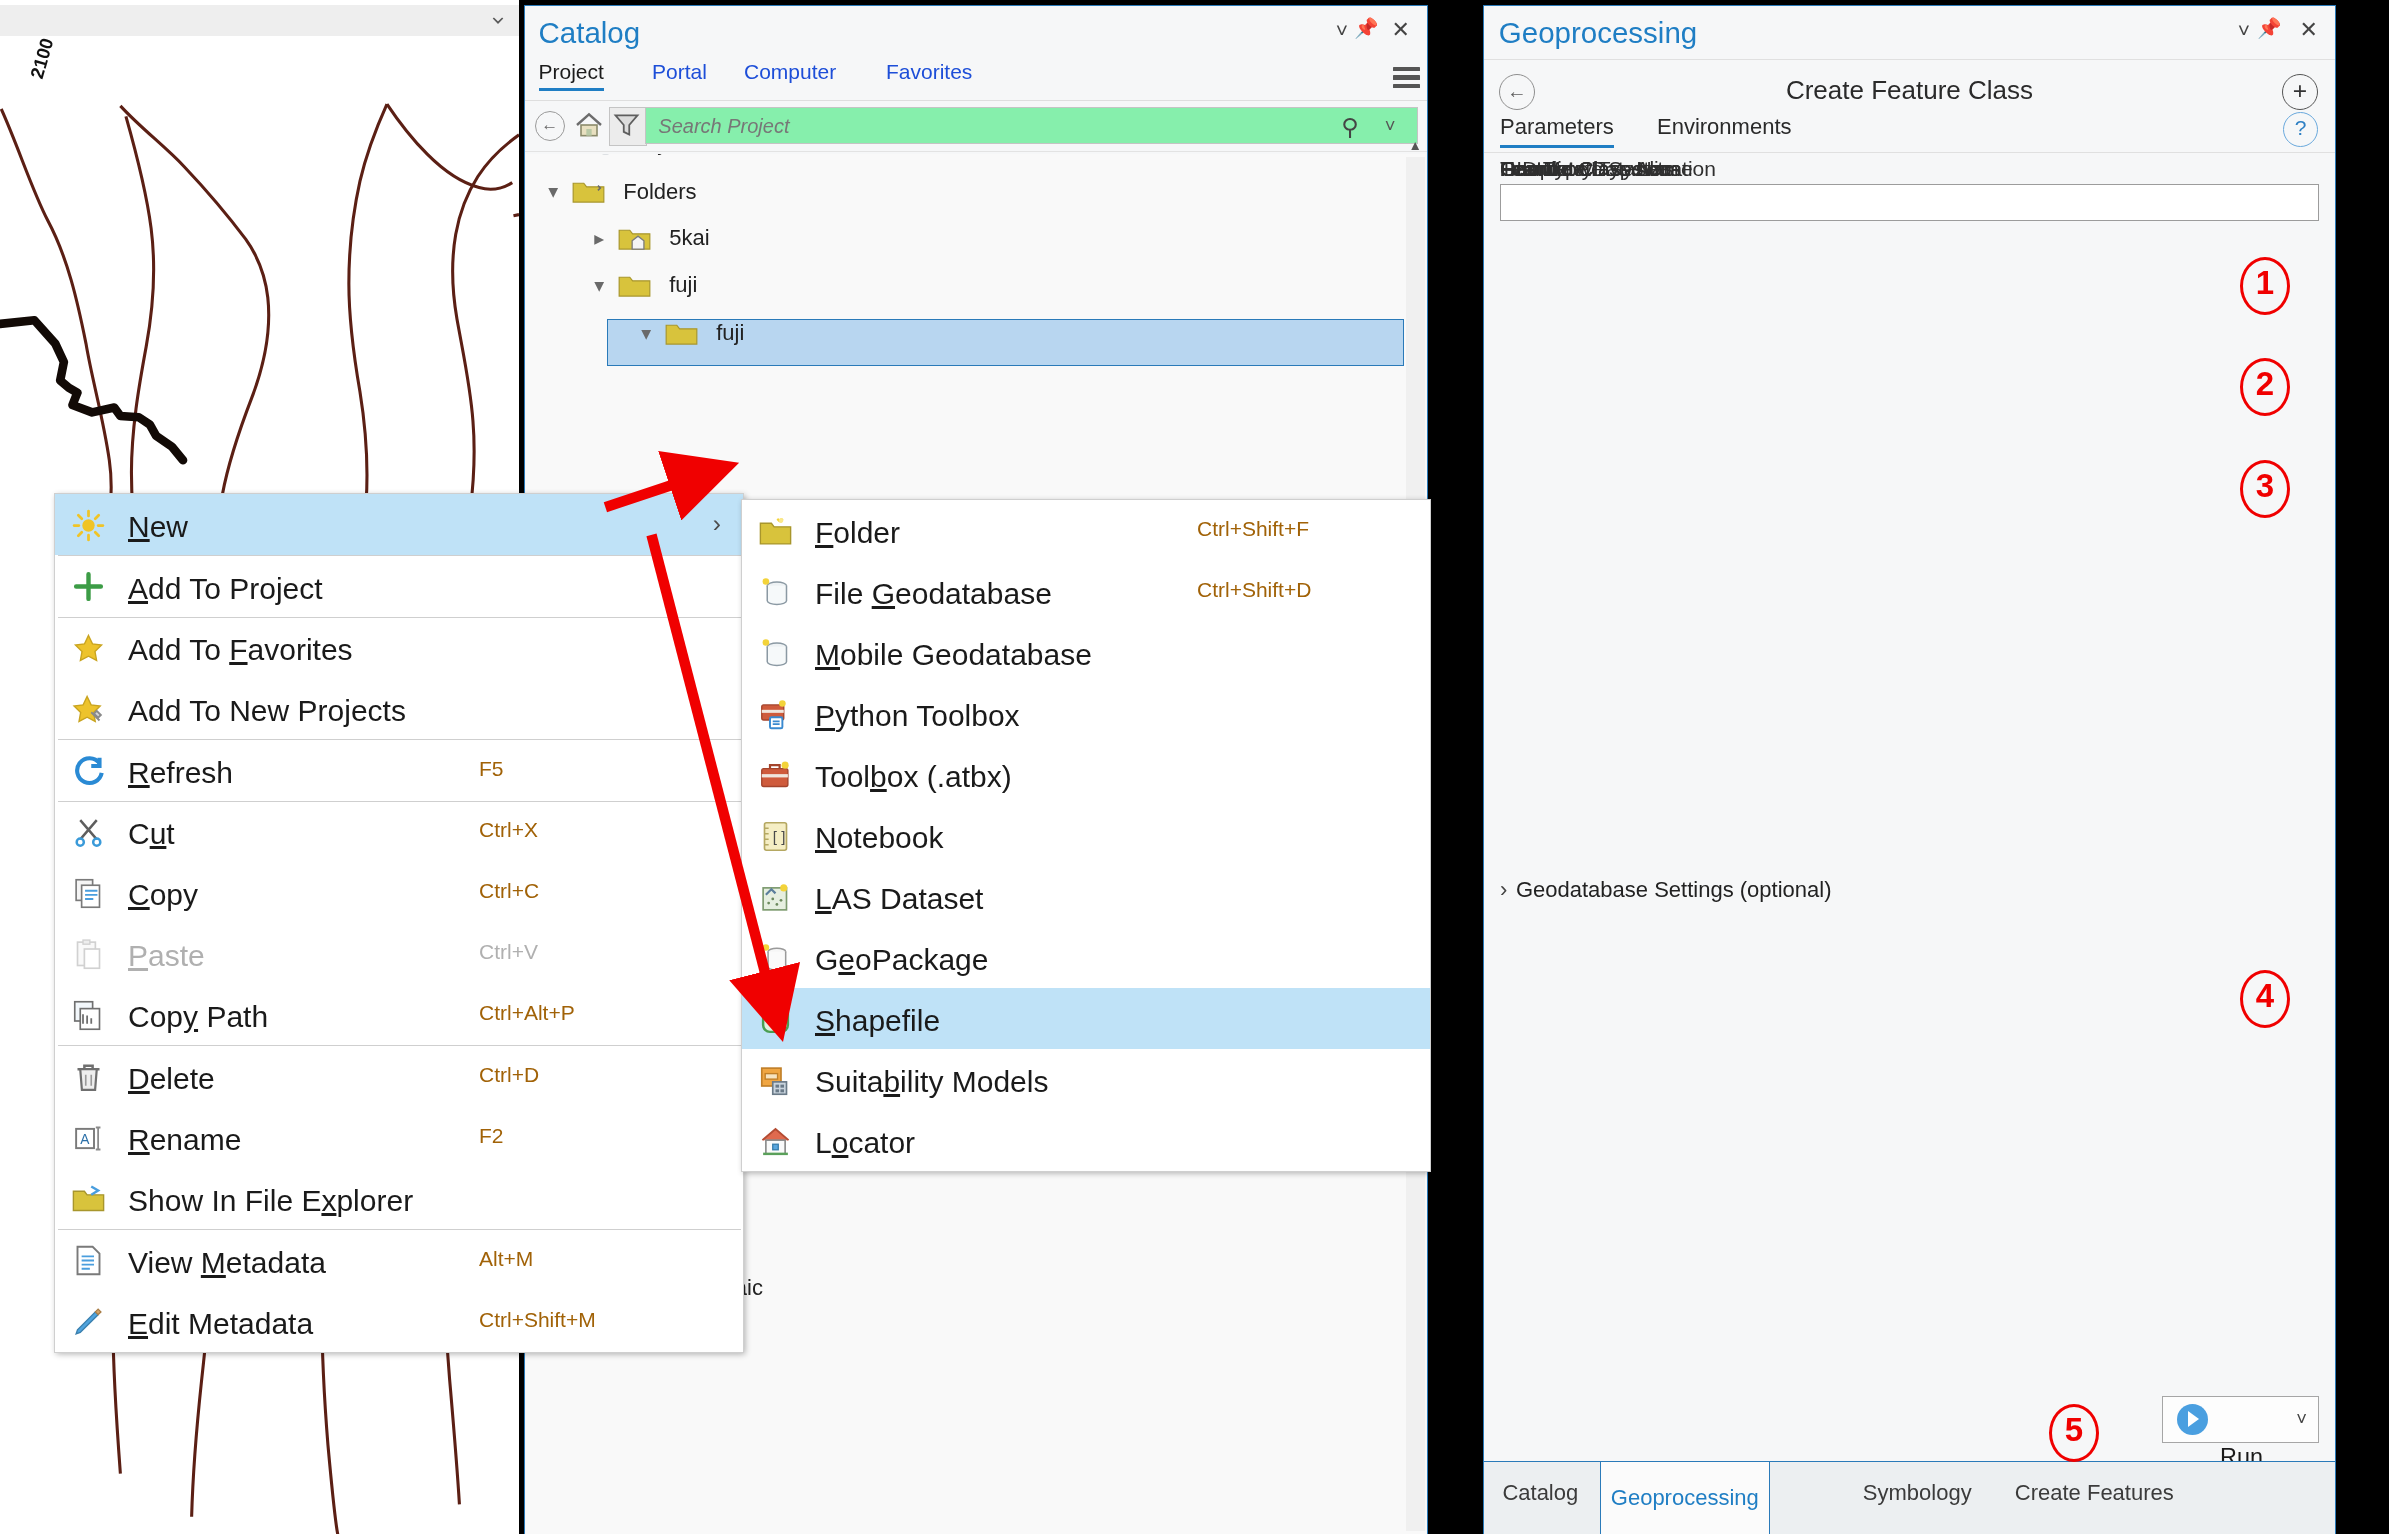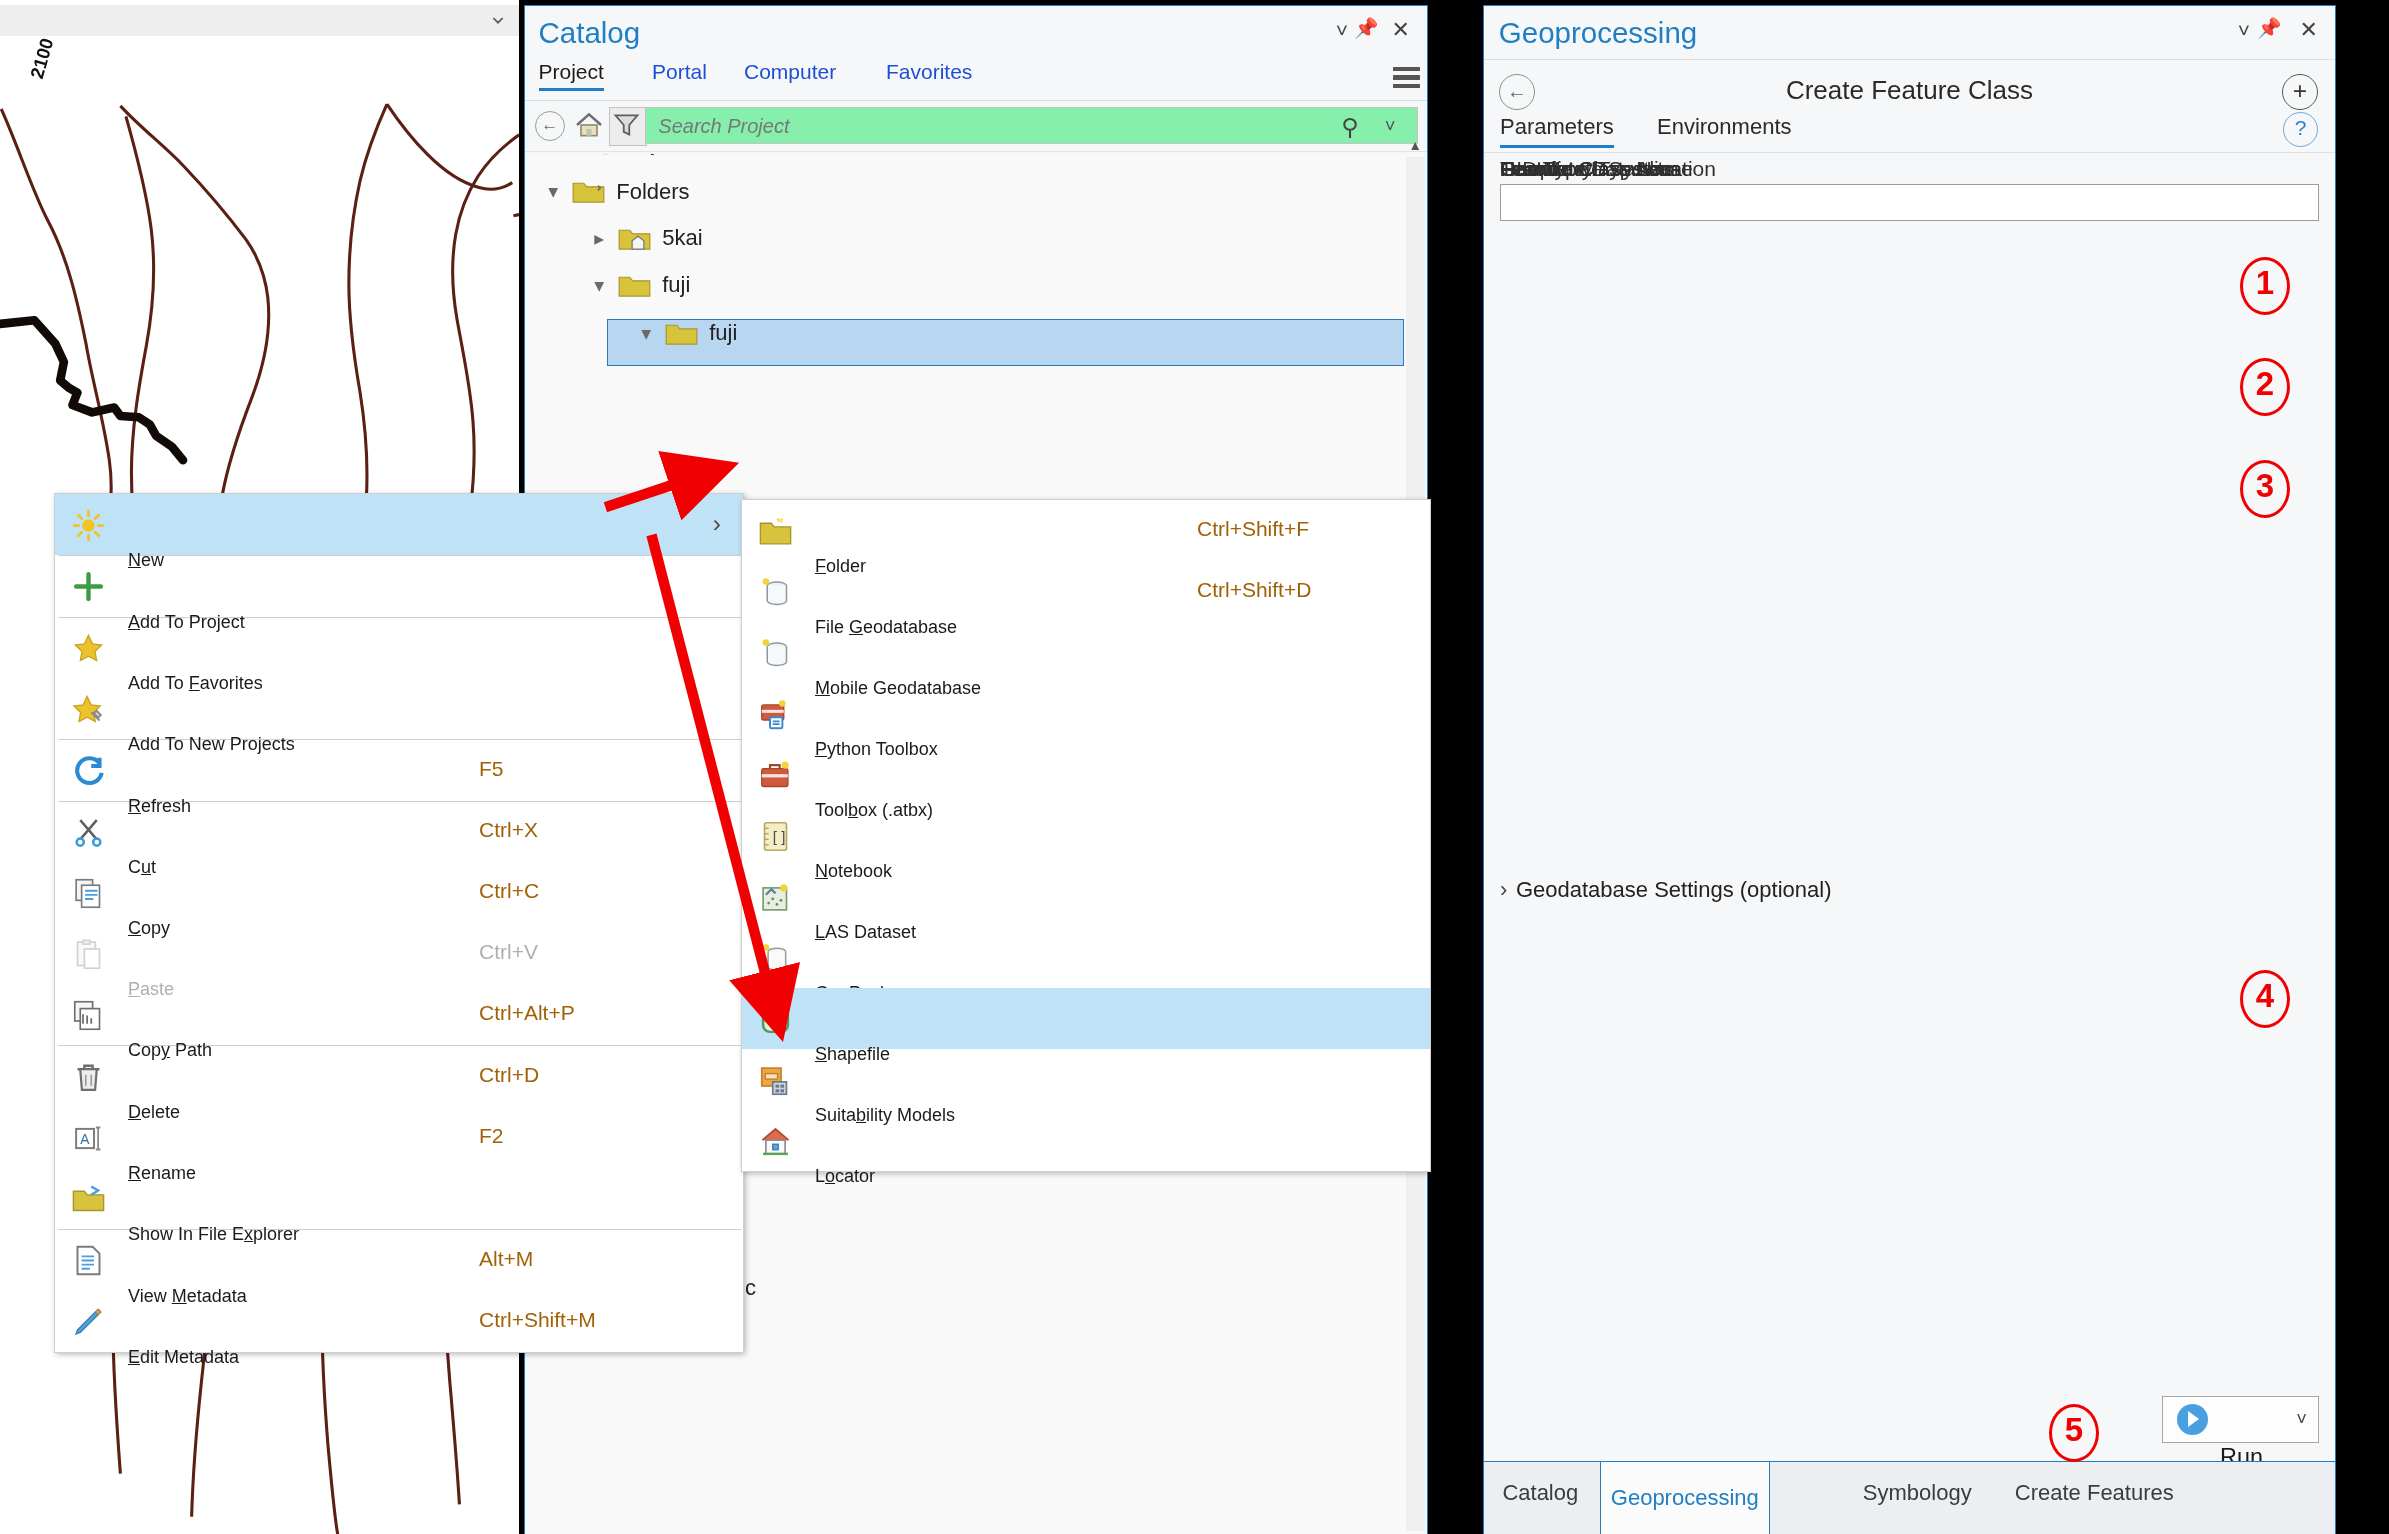--- a/index.html
+++ b/index.html
@@ -37,33 +37,33 @@
   #cat-home{position:absolute;left:48px;top:8.6px;width:32px;height:32px;}
   #cat-filter{position:absolute;left:84px;top:6.1px;width:36px;height:37px;background:#ececec;border:1.2px solid #c4c4c4;}
   #cat-searchbox{position:absolute;left:120px;top:6.1px;right:8.6px;height:37px;background:#86efac;border:1.2px solid #c4c4c4;box-sizing:border-box;}
   #cat-ph{position:absolute;left:12.3px;top:7.4px;font-size:20px;color:#777;font-style:italic;}
   #cat-mag{position:absolute;right:59px;top:5.5px;font-size:23.4px;color:#444;}
   #cat-sdrop{position:absolute;right:22px;top:7.4px;font-size:18.4px;color:#555;}
   #cat-tree{position:absolute;left:1.2px;top:148px;right:1.2px;bottom:1.2px;background:#f9f9f9;overflow:hidden;}
   .tree-row{position:absolute;left:0;right:0;height:47px;white-space:nowrap;}
   .tw{display:inline-block;font-size:19.7px;color:#6a6a6a;width:32px;text-align:center;vertical-align:middle;}
   .ticon{display:inline-block;width:33px;height:27px;vertical-align:middle;margin-right:8.6px;}
-  .tlabel{display:inline-block;font-size:22px;color:#222;vertical-align:middle;}
+  .tlabel{display:inline-block;font-size:22px;color:#222;vertical-align:middle;margin-left:7px;}
   .tree-sel{background:#b8d6f0;border:1.2px solid #2a7ab9;box-sizing:border-box;}
   #cat-vscroll{position:absolute;right:2.5px;top:151px;width:18.4px;bottom:3.7px;background:#f0f0f0;}
   #cat-vthumb{position:absolute;left:0;top:424px;width:18.4px;height:135px;background:#c6c6c6;border-radius:1.8px;}
   #cat-vup{position:absolute;right:2.5px;top:132px;width:18.4px;height:21px;color:#555;font-size:13.5px;text-align:center;}
 
   
   #ctx{position:absolute;left:54px;top:493px;width:688px;background:#ffffff;border:0.6px solid #cfcfcf;
        box-shadow:1.8px 1.8px 6.1px rgba(0,0,0,.30);}
   .mi{position:relative;height:61px;white-space:nowrap;}
   .mi.hl{background:#bfe2f7;}
   .mi .mi-ic{position:absolute;left:17px;top:14.8px;width:33px;height:33px;}
-  .mi .mi-lbl{position:absolute;left:73px;top:16px;font-size:18px;color:#1a1a1a;margin-top:40px;}
+  .mi .mi-lbl{position:absolute;left:73px;top:16px;font-size:30px;color:#1a1a1a;}
   .mi .mi-key{position:absolute;left:424px;top:17px;font-size:21px;color:#a16207;}
   .mi.dis .mi-lbl,.mi.dis .mi-key{color:#b0b0b0;}
   .mi .mi-arrow{position:absolute;right:22px;top:16px;font-size:24.6px;color:#4c4c4c;}
   .msep{height:0.6px;background:#cfcfcf;margin:0 2.5px;}
   .u{text-decoration:underline;}
 
   
   #sub{position:absolute;left:741px;top:499px;width:688px;background:#ffffff;border:0.6px solid #cfcfcf;
        box-shadow:1.8px 1.8px 6.1px rgba(0,0,0,.30);}
   #sub .mi .mi-key{left:455px;}

